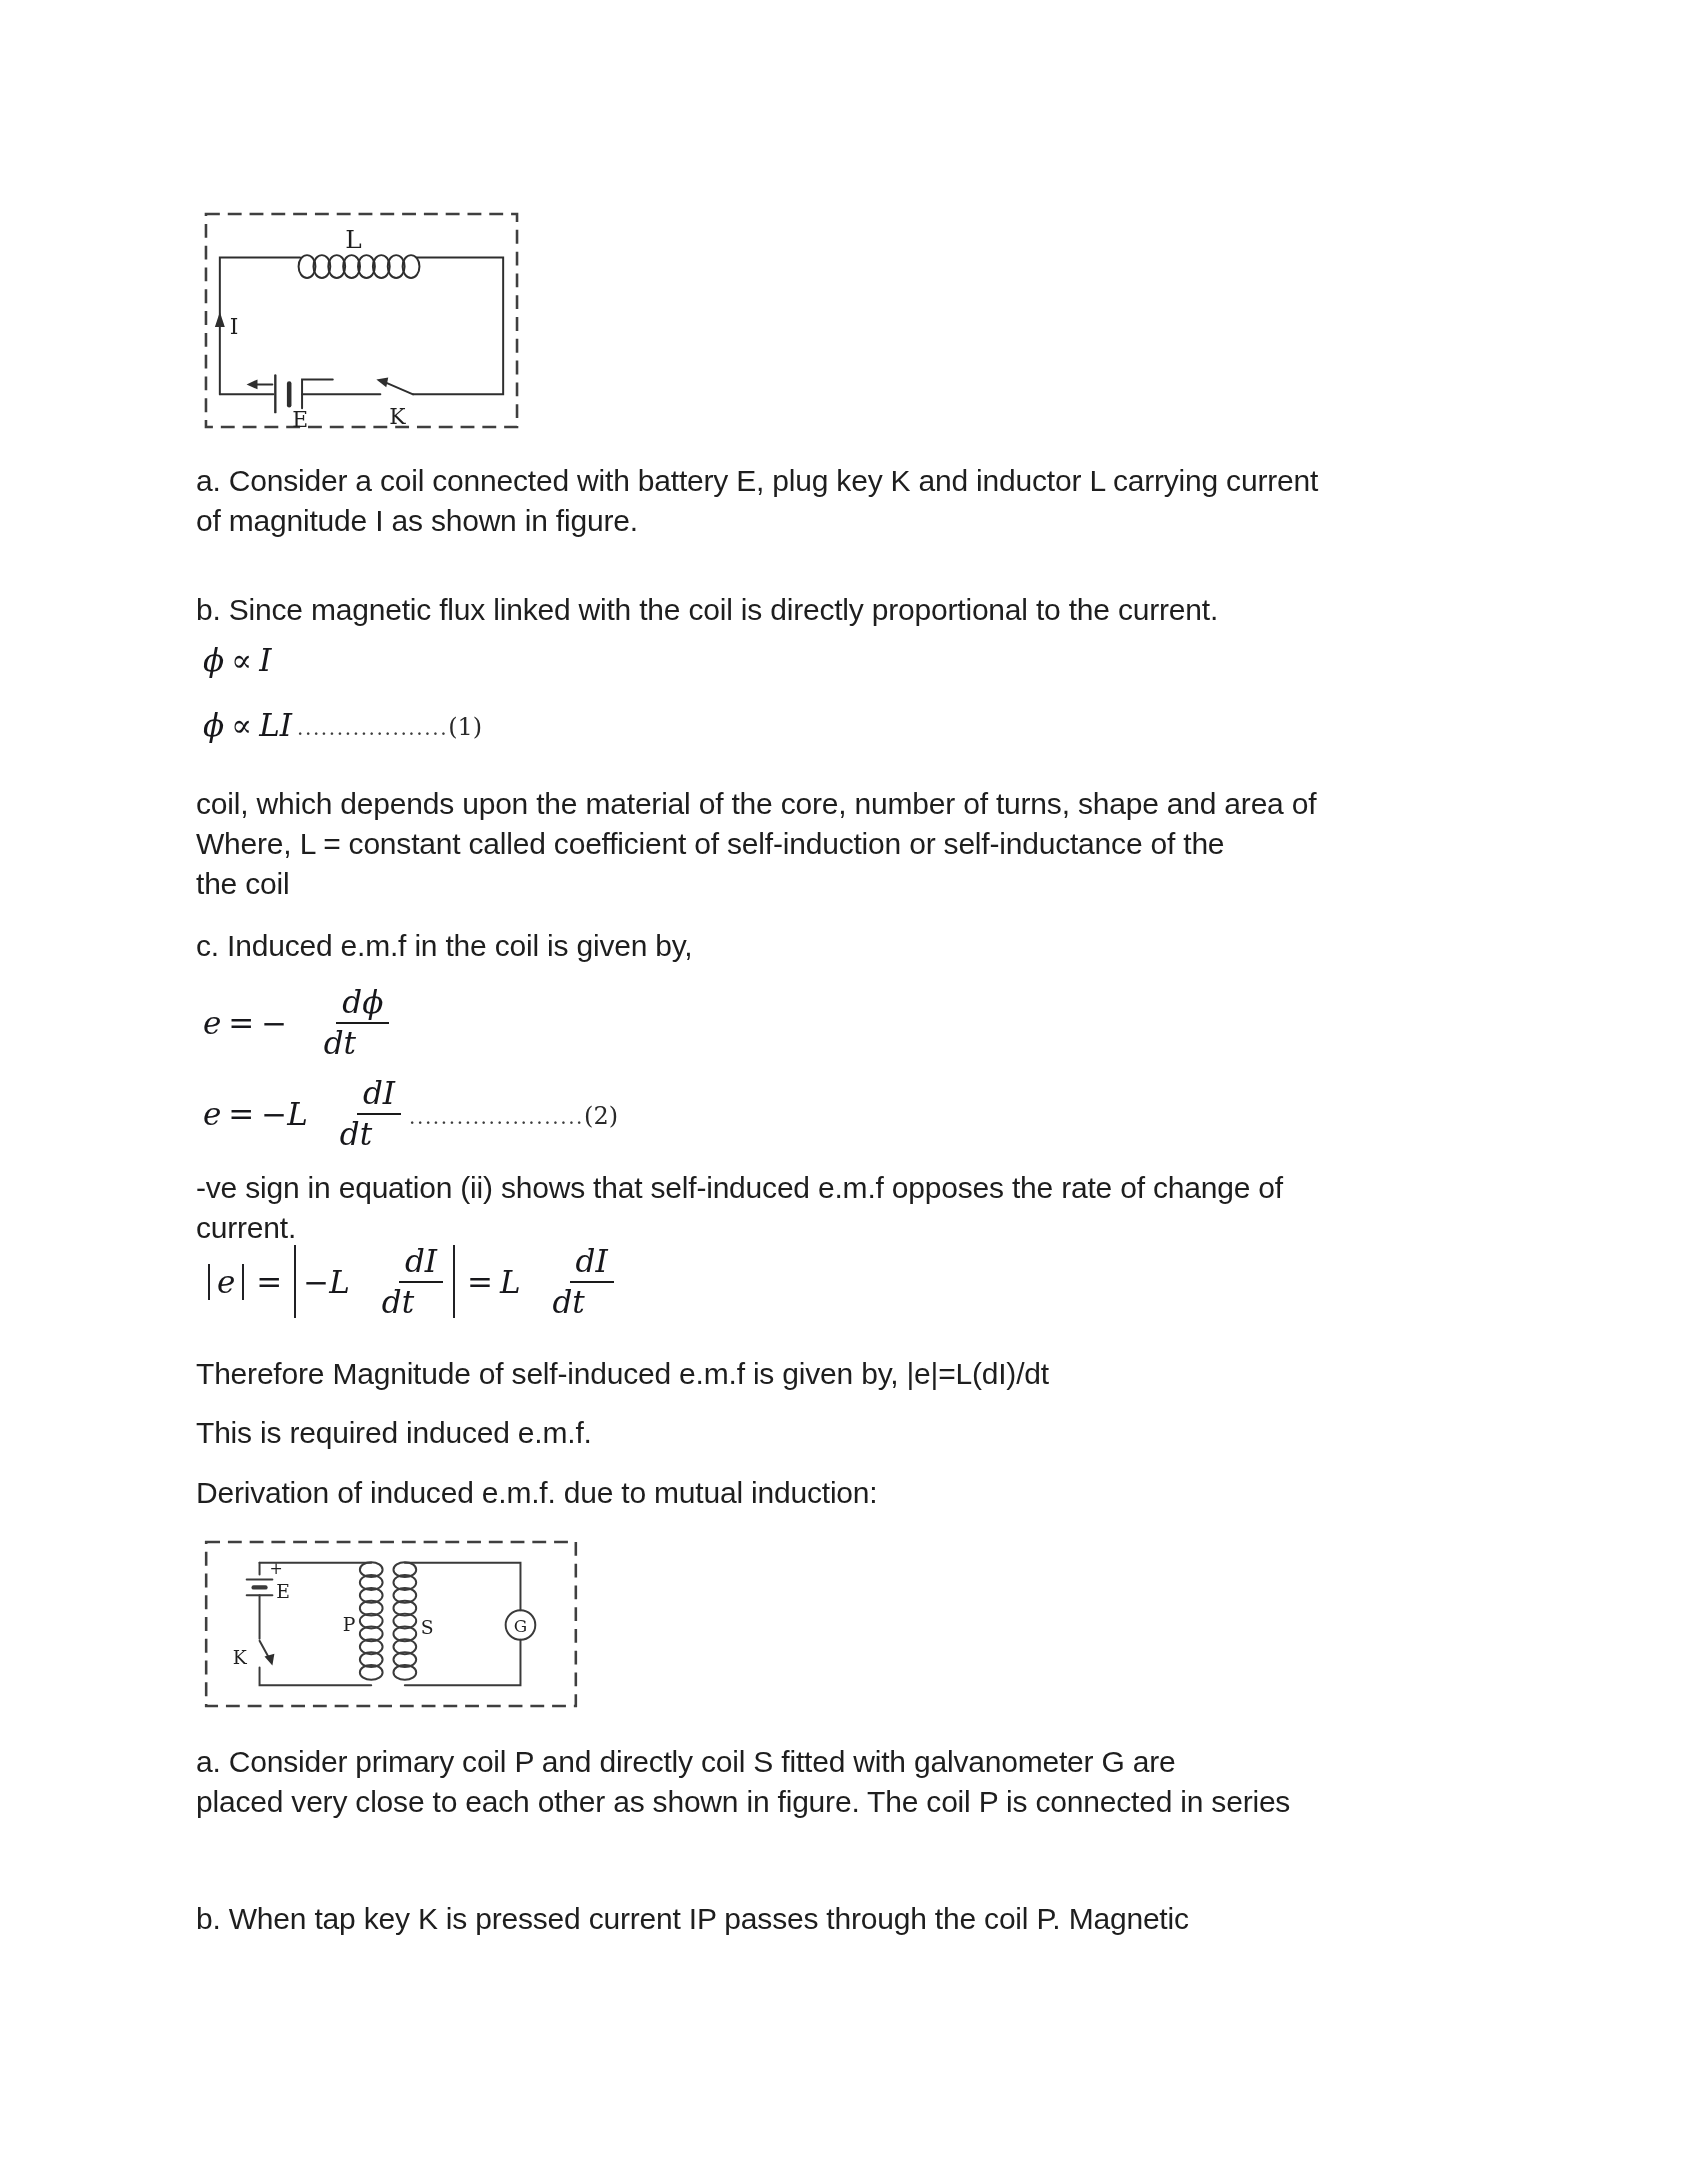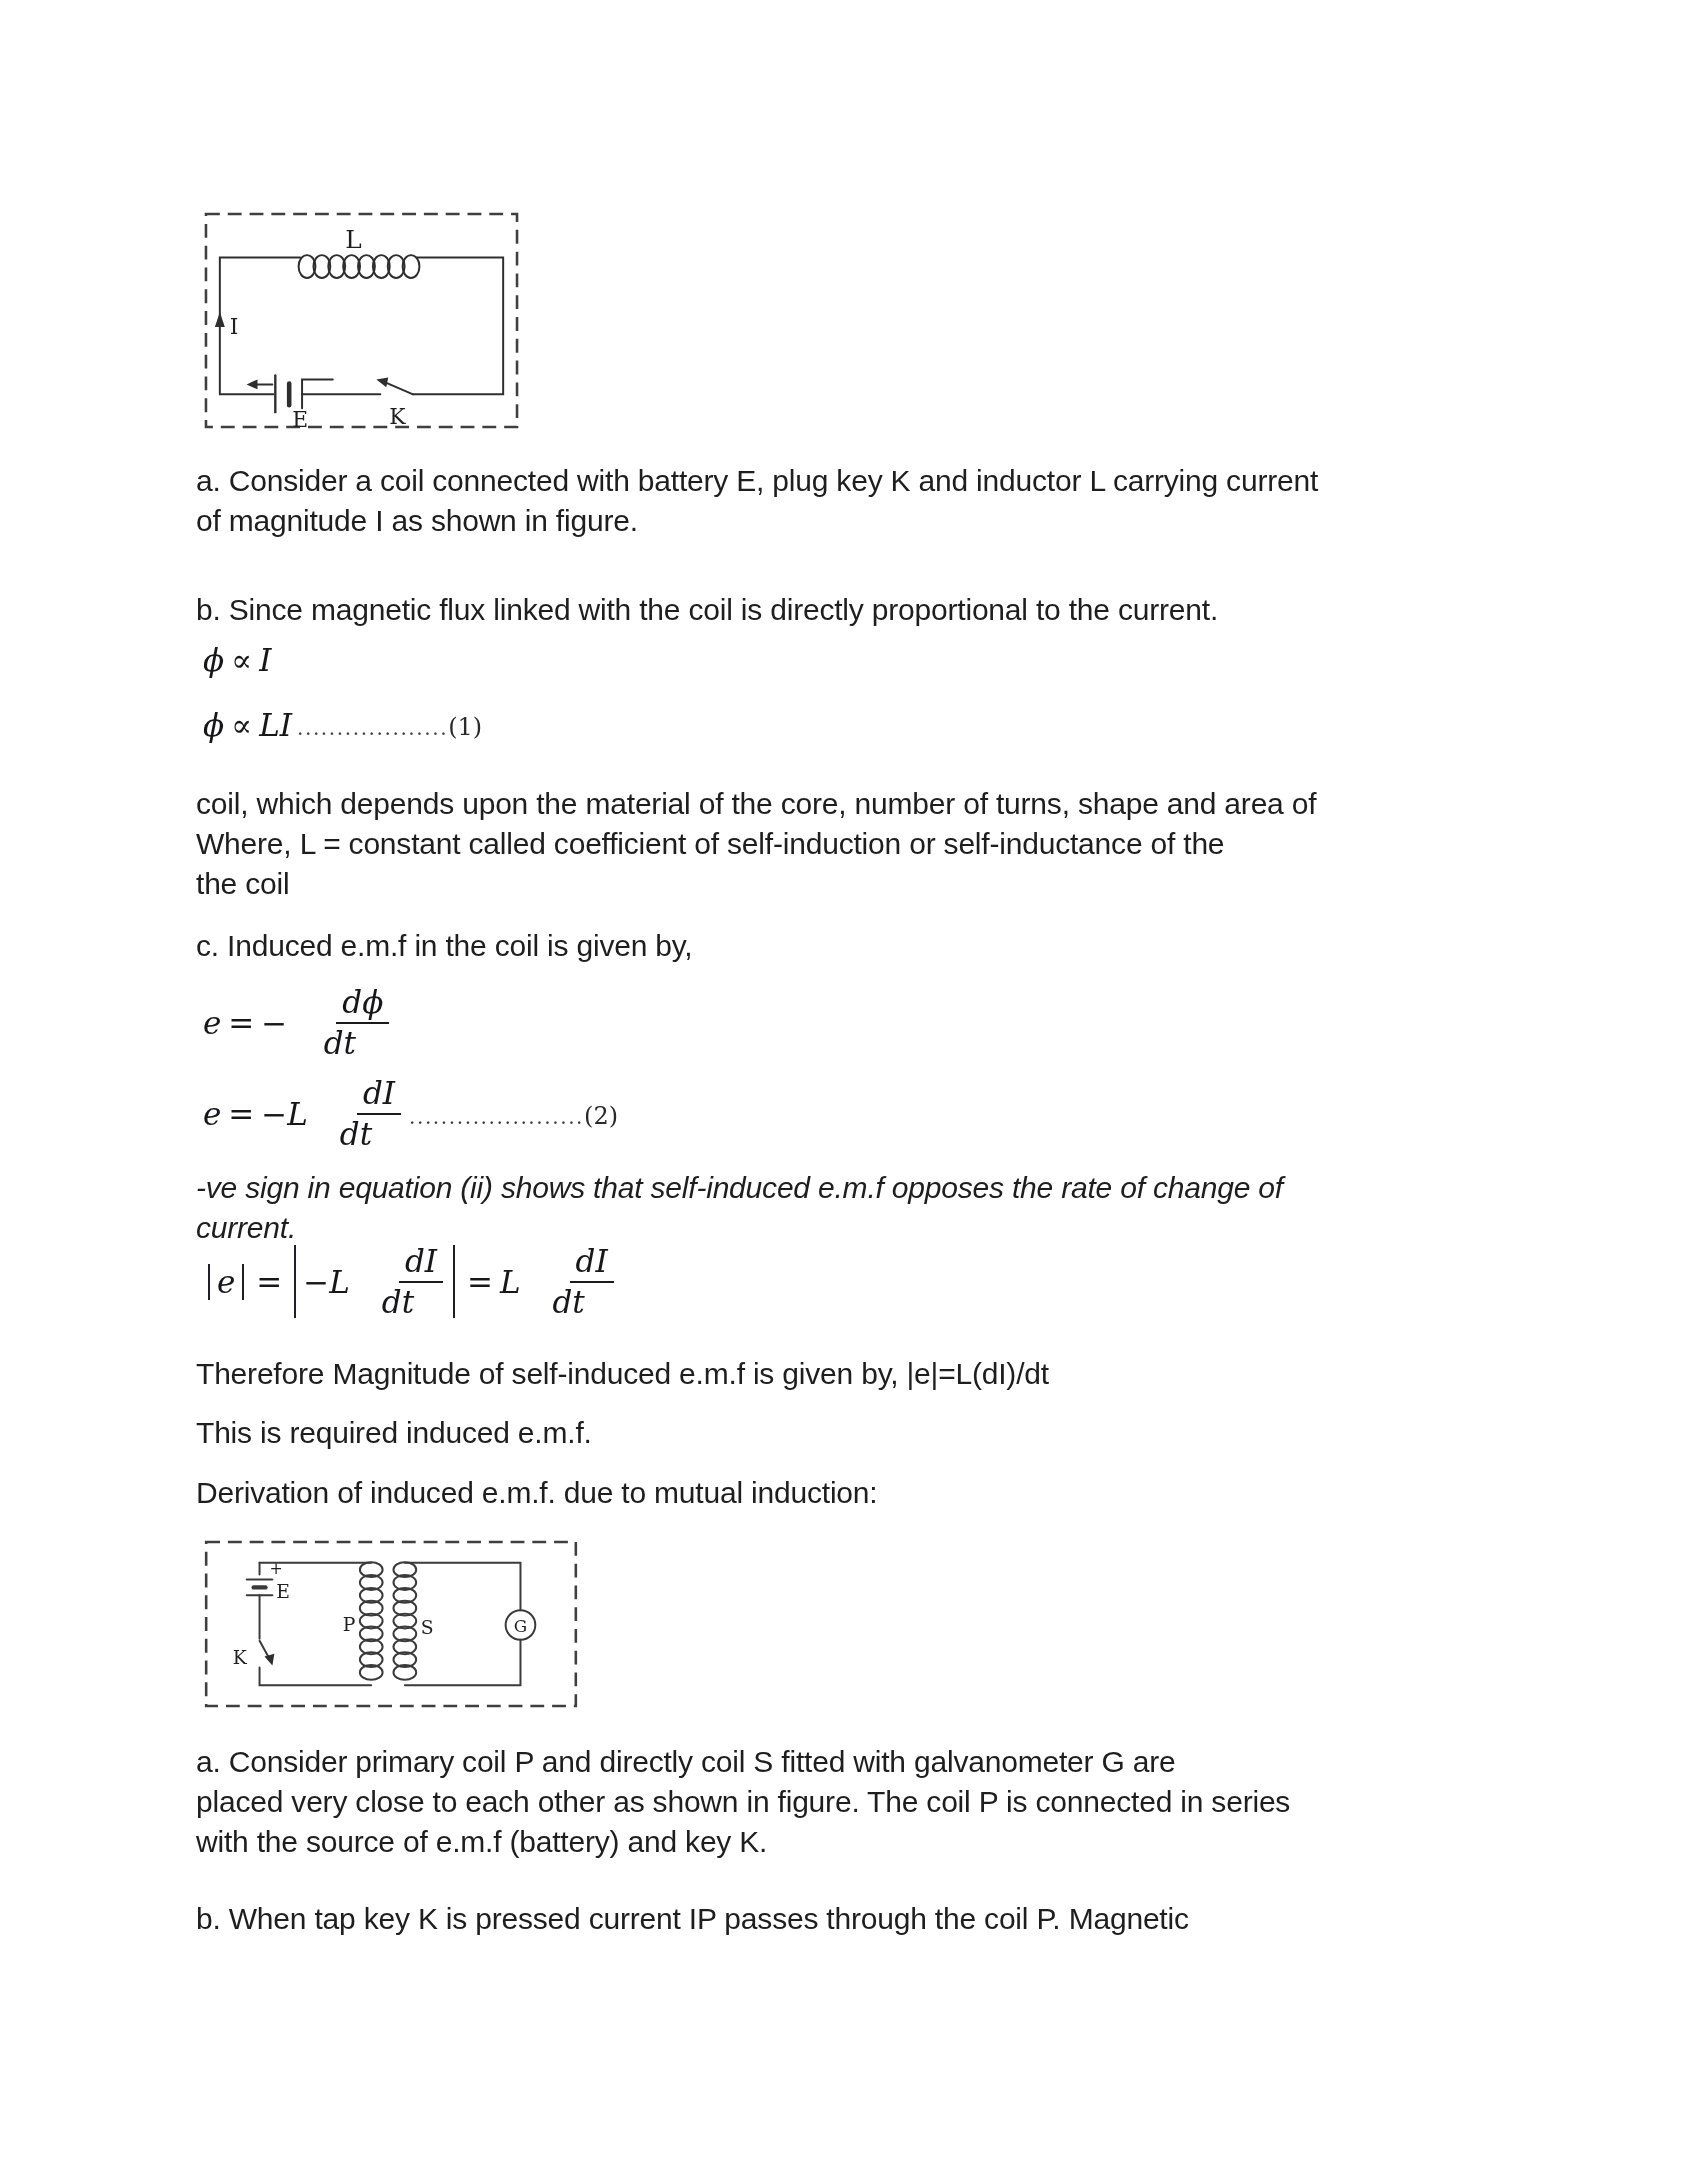--- a/index.html
+++ b/index.html
@@ -124,21 +124,21 @@
     <span class="sp">=</span>
     <span>−L</span>
     <span class="frac">
       <span class="num">dI</span>
       <span class="den">dt</span>
     </span>
     <span class="dots">......................</span>
     <span class="tag">(2)</span>
   </div>
 
-  <div class="para" style="top:1168px;font-style:italic;">
+  <div class="para" style="top:1168px;">
     <div class="ln">-ve sign in equation (ii) shows that self-induced e.m.f opposes the rate of change of</div>
     <div class="ln">current.</div>
   </div>
 
   <div class="formula" style="top:1245px;">
     <span class="abs">
       <span>e</span>
     </span>
     <span class="sp">=</span>
     <span class="abs">
@@ -221,21 +221,20 @@
       <text class="figlabel" x="30" y="126" font-size="19">K</text>
       <text class="figlabel" x="154" y="93" font-size="19" text-anchor="end">P</text>
       <text class="figlabel" x="220" y="96" font-size="19">S</text>
       <text class="figlabel" x="321" y="94" font-size="17" text-anchor="middle">G</text>
     </svg>
   </div>
 
   <div class="para" style="top:1742px;">
     <div class="ln">a. Consider primary coil P and directly coil S fitted with galvanometer G are</div>
     <div class="ln">placed very close to each other as shown in figure. The coil P is connected in series</div>
-    <div class="ln">with the source of e.m.f (battery) and key K.</div>
   </div>
 
   <div class="para" style="top:1899px;">
     <div class="ln">b. When tap key K is pressed current IP passes through the coil P. Magnetic</div>
   </div>
 
 </div>
 
 
 </body></html>

